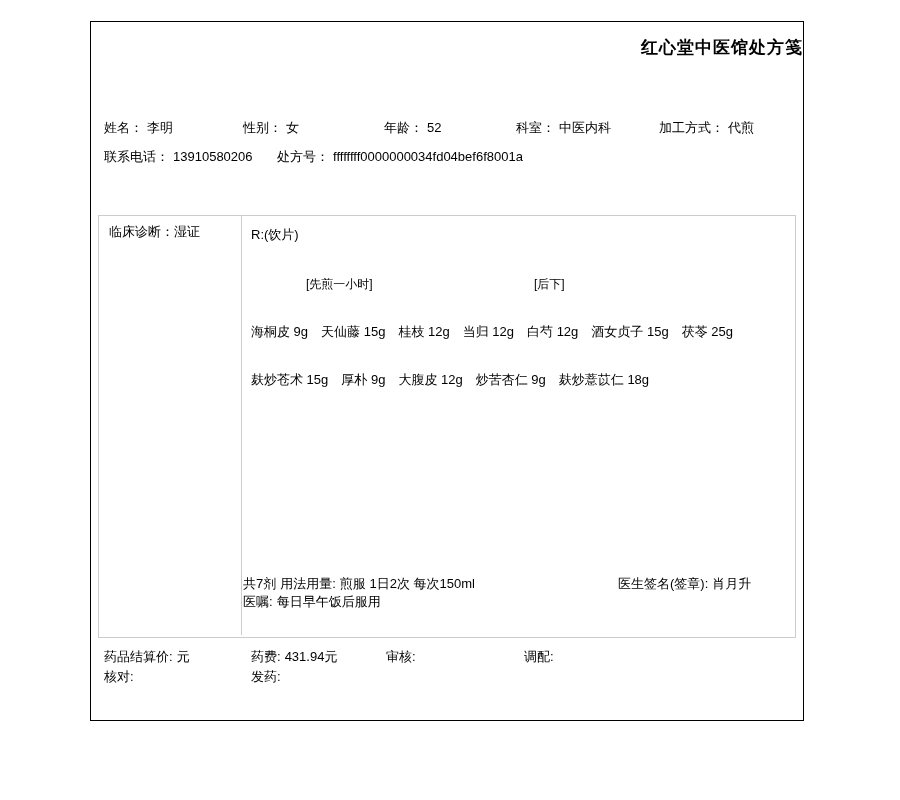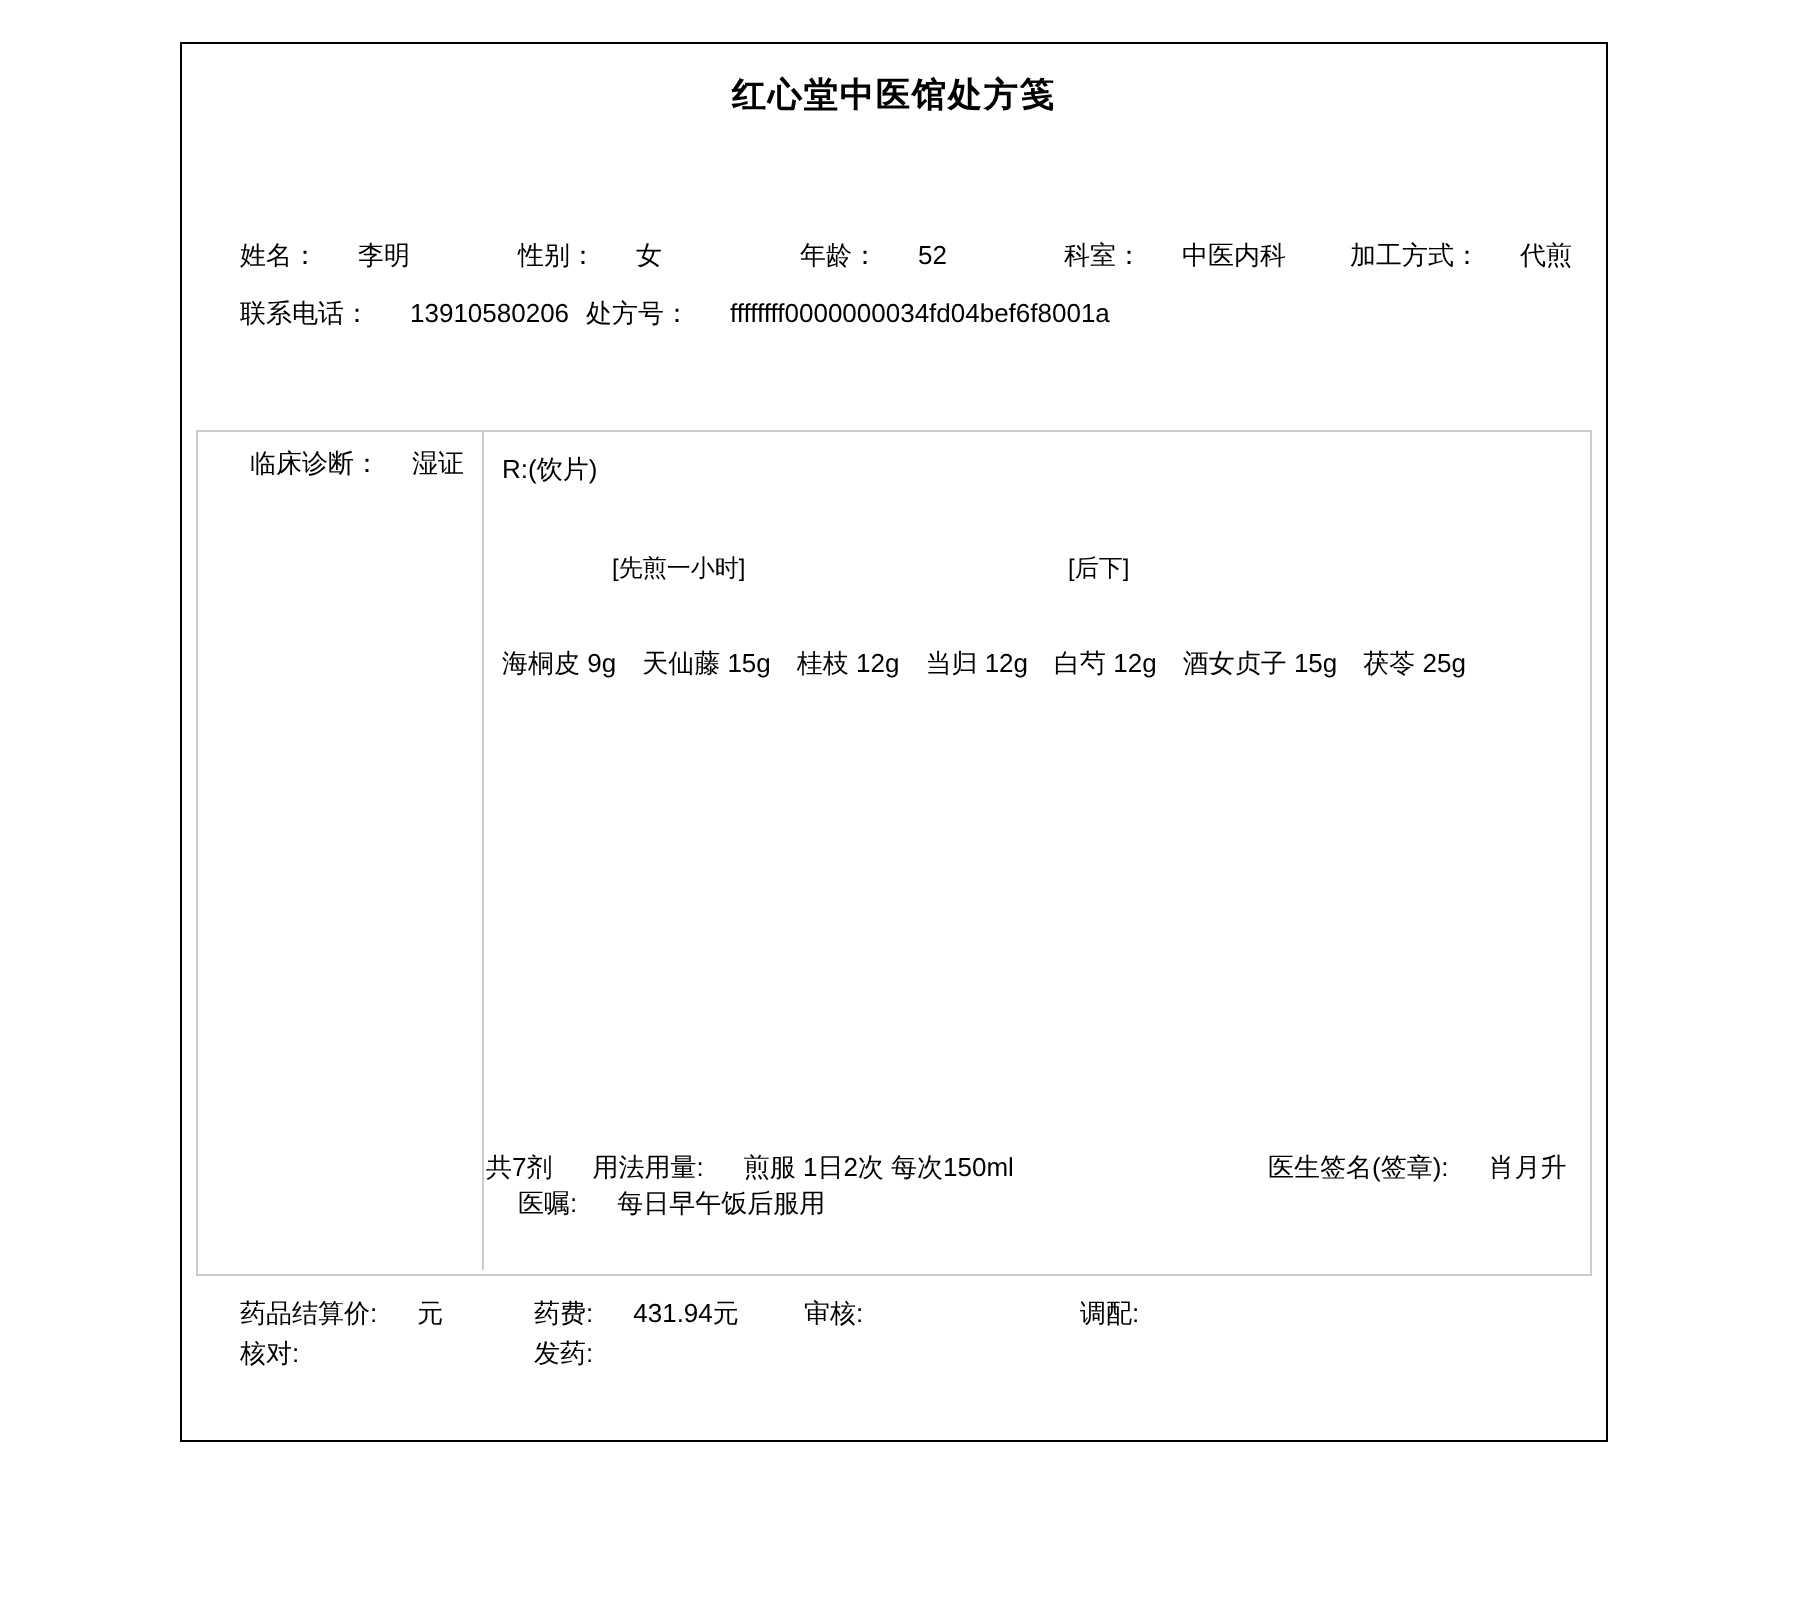--- a/index.html
+++ b/index.html
@@ -7,24 +7,24 @@
     width:900px;height:800px;background:#ffffff;color:#000;
     font-family:"Liberation Sans","DejaVu Sans",sans-serif;
     position:relative;overflow:hidden;
   }
   .doc{
     position:absolute;left:90px;top:21px;width:712px;height:698px;
     border:1px solid #000;background:#fff;
   }
   .abs{position:absolute;white-space:nowrap;font-size:13px;line-height:16px;}
   .title{
-    position:absolute;top:14px;left:0;width:100%;text-align:center;
+    position:absolute;top:14px;left:0;width:100%;text-align:right;
     font-size:17px;font-weight:bold;letter-spacing:1px;
   }
-  .lbl,.val{display:inline;margin-left:16px;}
+  .lbl,.val{display:inline;}
   
   .f-name{left:13px;top:98px}
   .f-gender{left:152px;top:98px}
   .f-age{left:293px;top:98px}
   .f-dept{left:425px;top:98px}
   .f-proc{left:568px;top:98px}
   .f-phone{left:13px;top:127px}
   .f-rxno{left:186px;top:127px}
   .f-time{left:482px;top:127px}
   
@@ -79,20 +79,21 @@
   <div class="rx-divider"></div>
 
   <div class="abs f-diag"><span class="lbl">临床诊断：</span><span class="val">湿证</span></div>
 
   <div class="abs rx-header">R:(饮片)</div>
 
   <span class="tag tag-1">[先煎一小时]</span>
   <span class="tag tag-2">[后下]</span>
 
   <div class="abs herb-line hl-1"><span class="herb">海桐皮 9g</span><span class="herb">天仙藤 15g</span><span class="herb">桂枝 12g</span><span class="herb">当归 12g</span><span class="herb">白芍 12g</span><span class="herb">酒女贞子 15g</span><span class="herb">茯苓 25g</span></div>
+  <div class="abs herb-line hl-2"><span class="herb">麸炒苍术 15g</span><span class="herb">厚朴 9g</span><span class="herb">大腹皮 12g</span><span class="herb">炒苦杏仁 9g</span><span class="herb">麸炒薏苡仁 18g</span></div>
 
   <div class="abs f-usage"><span class="sp">共7剂</span><span class="lbl sp">用法用量:</span><span class="val">煎服 1日2次 每次150ml</span></div>
   <div class="abs f-doctor"><span class="lbl sp">医生签名(签章):</span><span class="val">肖月升</span></div>
   <div class="abs f-instruction"><span class="lbl sp">医嘱:</span><span class="val">每日早午饭后服用</span></div>
 
   <div class="abs f-settle"><span class="lbl sp">药品结算价:</span><span class="val">元</span></div>
   <div class="abs f-fee"><span class="lbl sp">药费:</span><span class="val">431.94元</span></div>
   <div class="abs f-review"><span class="lbl">审核:</span></div>
   <div class="abs f-prep"><span class="lbl">调配:</span></div>
   <div class="abs f-check"><span class="lbl">核对:</span></div>

